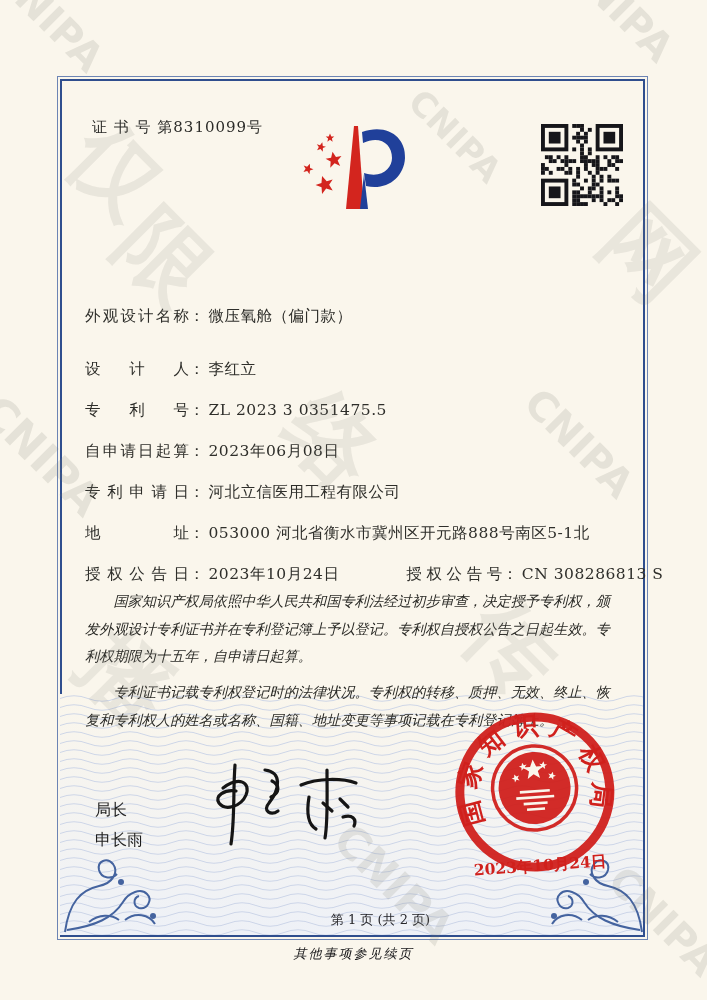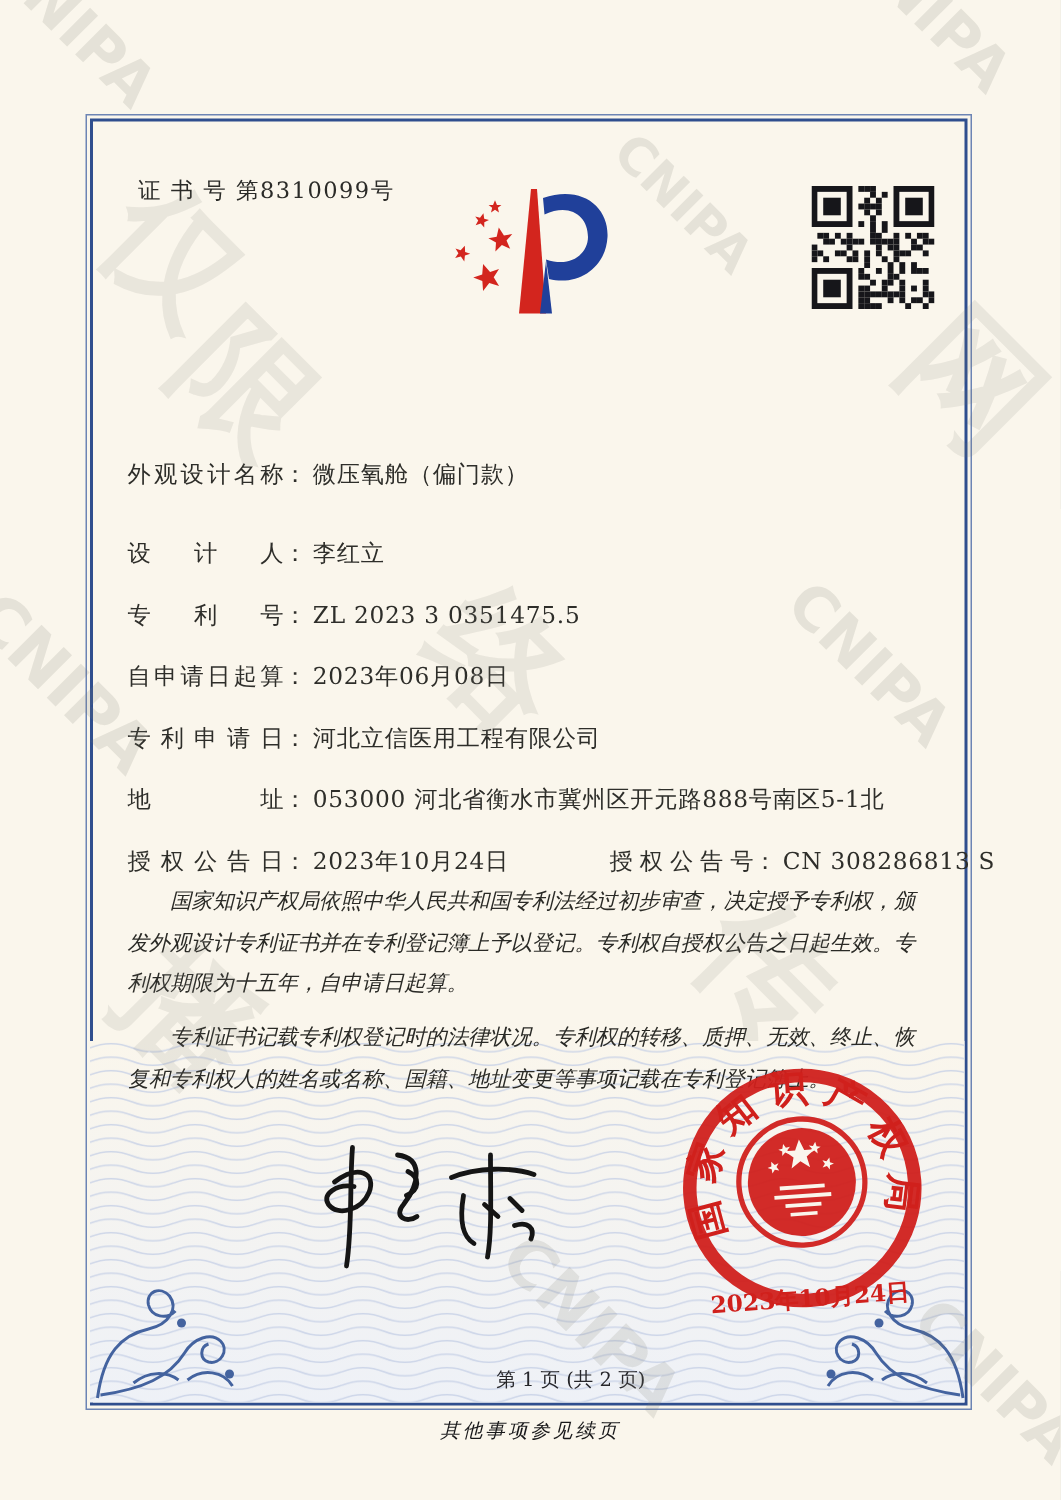--- a/index.html
+++ b/index.html
@@ -286,20 +286,24 @@
         <span><span class="flabel">授权公告日</span><span class="fsep">：</span><span class="fvalue">2023年10月24日</span></span>
         <span class="pair2"><span class="flabel2">授权公告号</span><span class="fsep">：</span><span class="fvalue">CN 308286813 S</span></span>
       </div>
     </div>
 
     <div class="paras">
       <p>国家知识产权局依照中华人民共和国专利法经过初步审查，决定授予专利权，颁发外观设计专利证书并在专利登记簿上予以登记。专利权自授权公告之日起生效。专利权期限为十五年，自申请日起算。</p>
       <p>专利证书记载专利权登记时的法律状况。专利权的转移、质押、无效、终止、恢复和专利权人的姓名或名称、国籍、地址变更等事项记载在专利登记簿上。</p>
     </div>
 
+    <div class="sig-labels">
+      <div>局长</div>
+      <div>申长雨</div>
+    </div>
     <svg class="sig-hand" width="172" height="92" viewBox="0 0 172 92">
       <g fill="none" stroke="#151515" stroke-width="3.2" stroke-linecap="round">
         <path d="M18,30 C34,18 46,24 41,37 C36,49 20,53 14,45 C9,38 20,31 31,33"></path>
         <path d="M30,7 C28,32 30,60 26,86"></path>
         <path d="M67,23 C75,27 75,35 66,39"></path>
         <path d="M60,12 C77,14 75,31 64,45 C57,53 66,58 73,53"></path>
         <path d="M96,27 C113,20 137,20 151,25"></path>
         <path d="M122,12 C122,40 123,64 120,80"></path>
         <path d="M104,39 C101,57 104,67 111,71"></path>
         <path d="M118,45 L127,53"></path>

